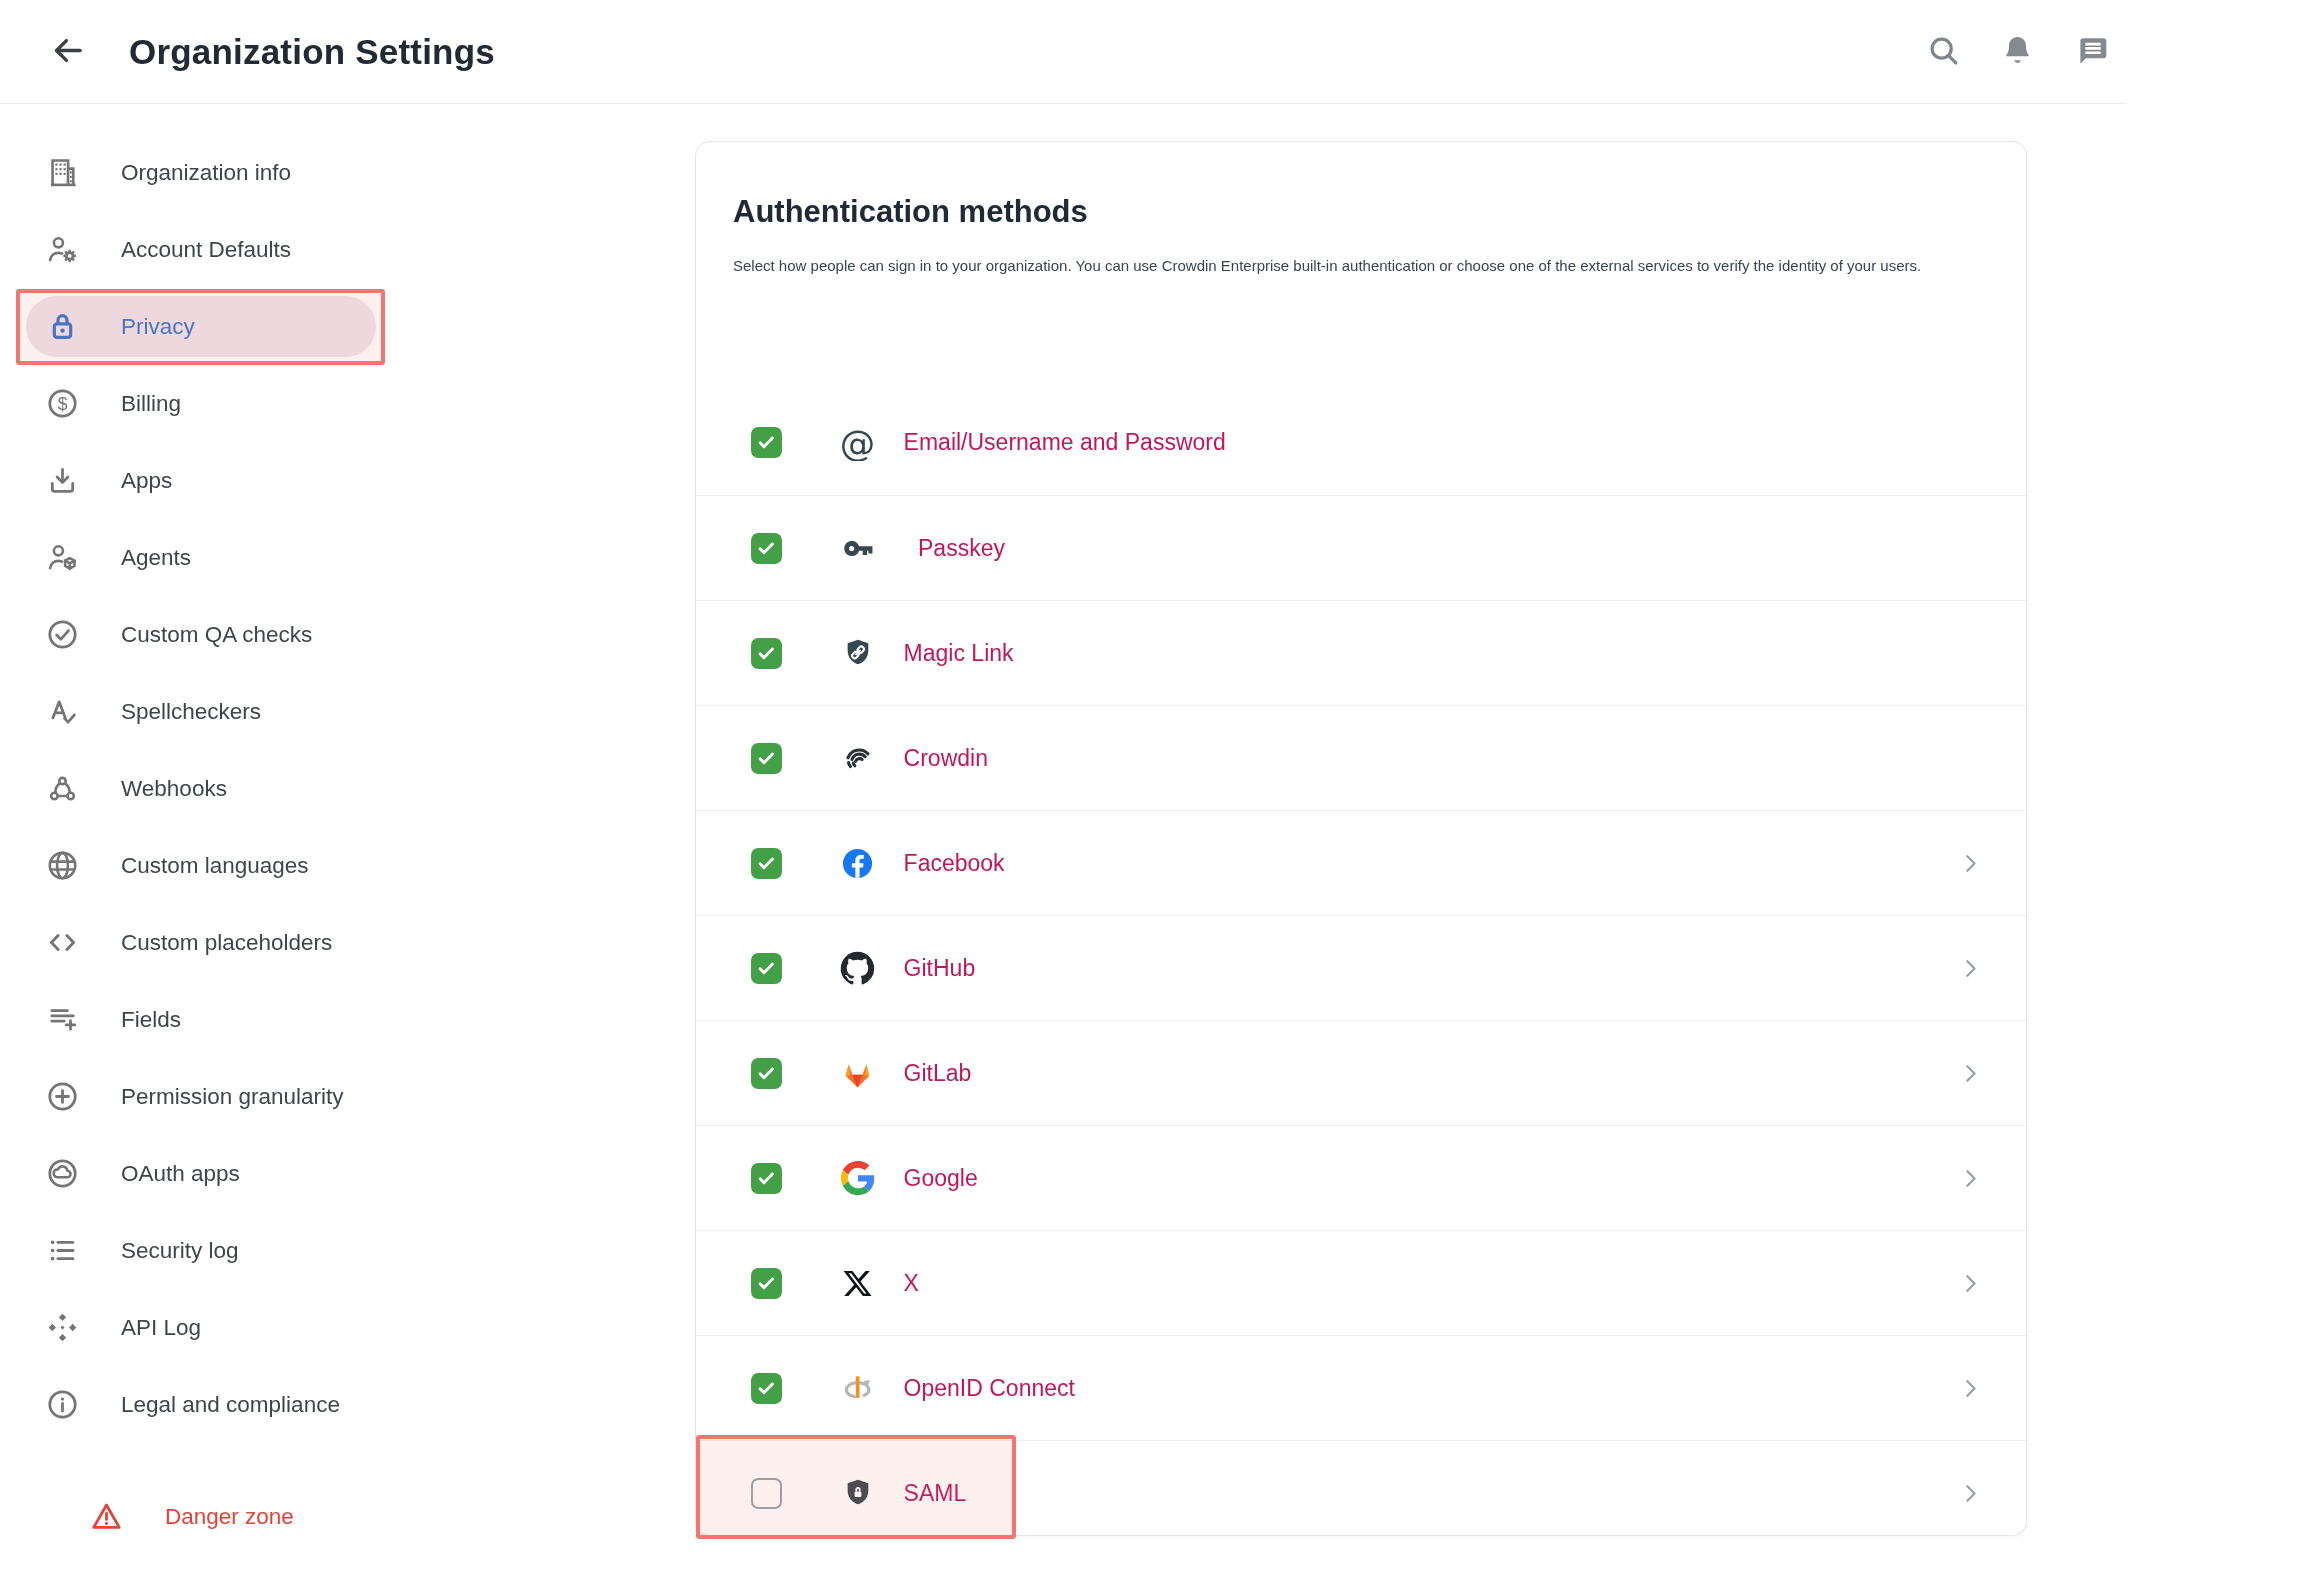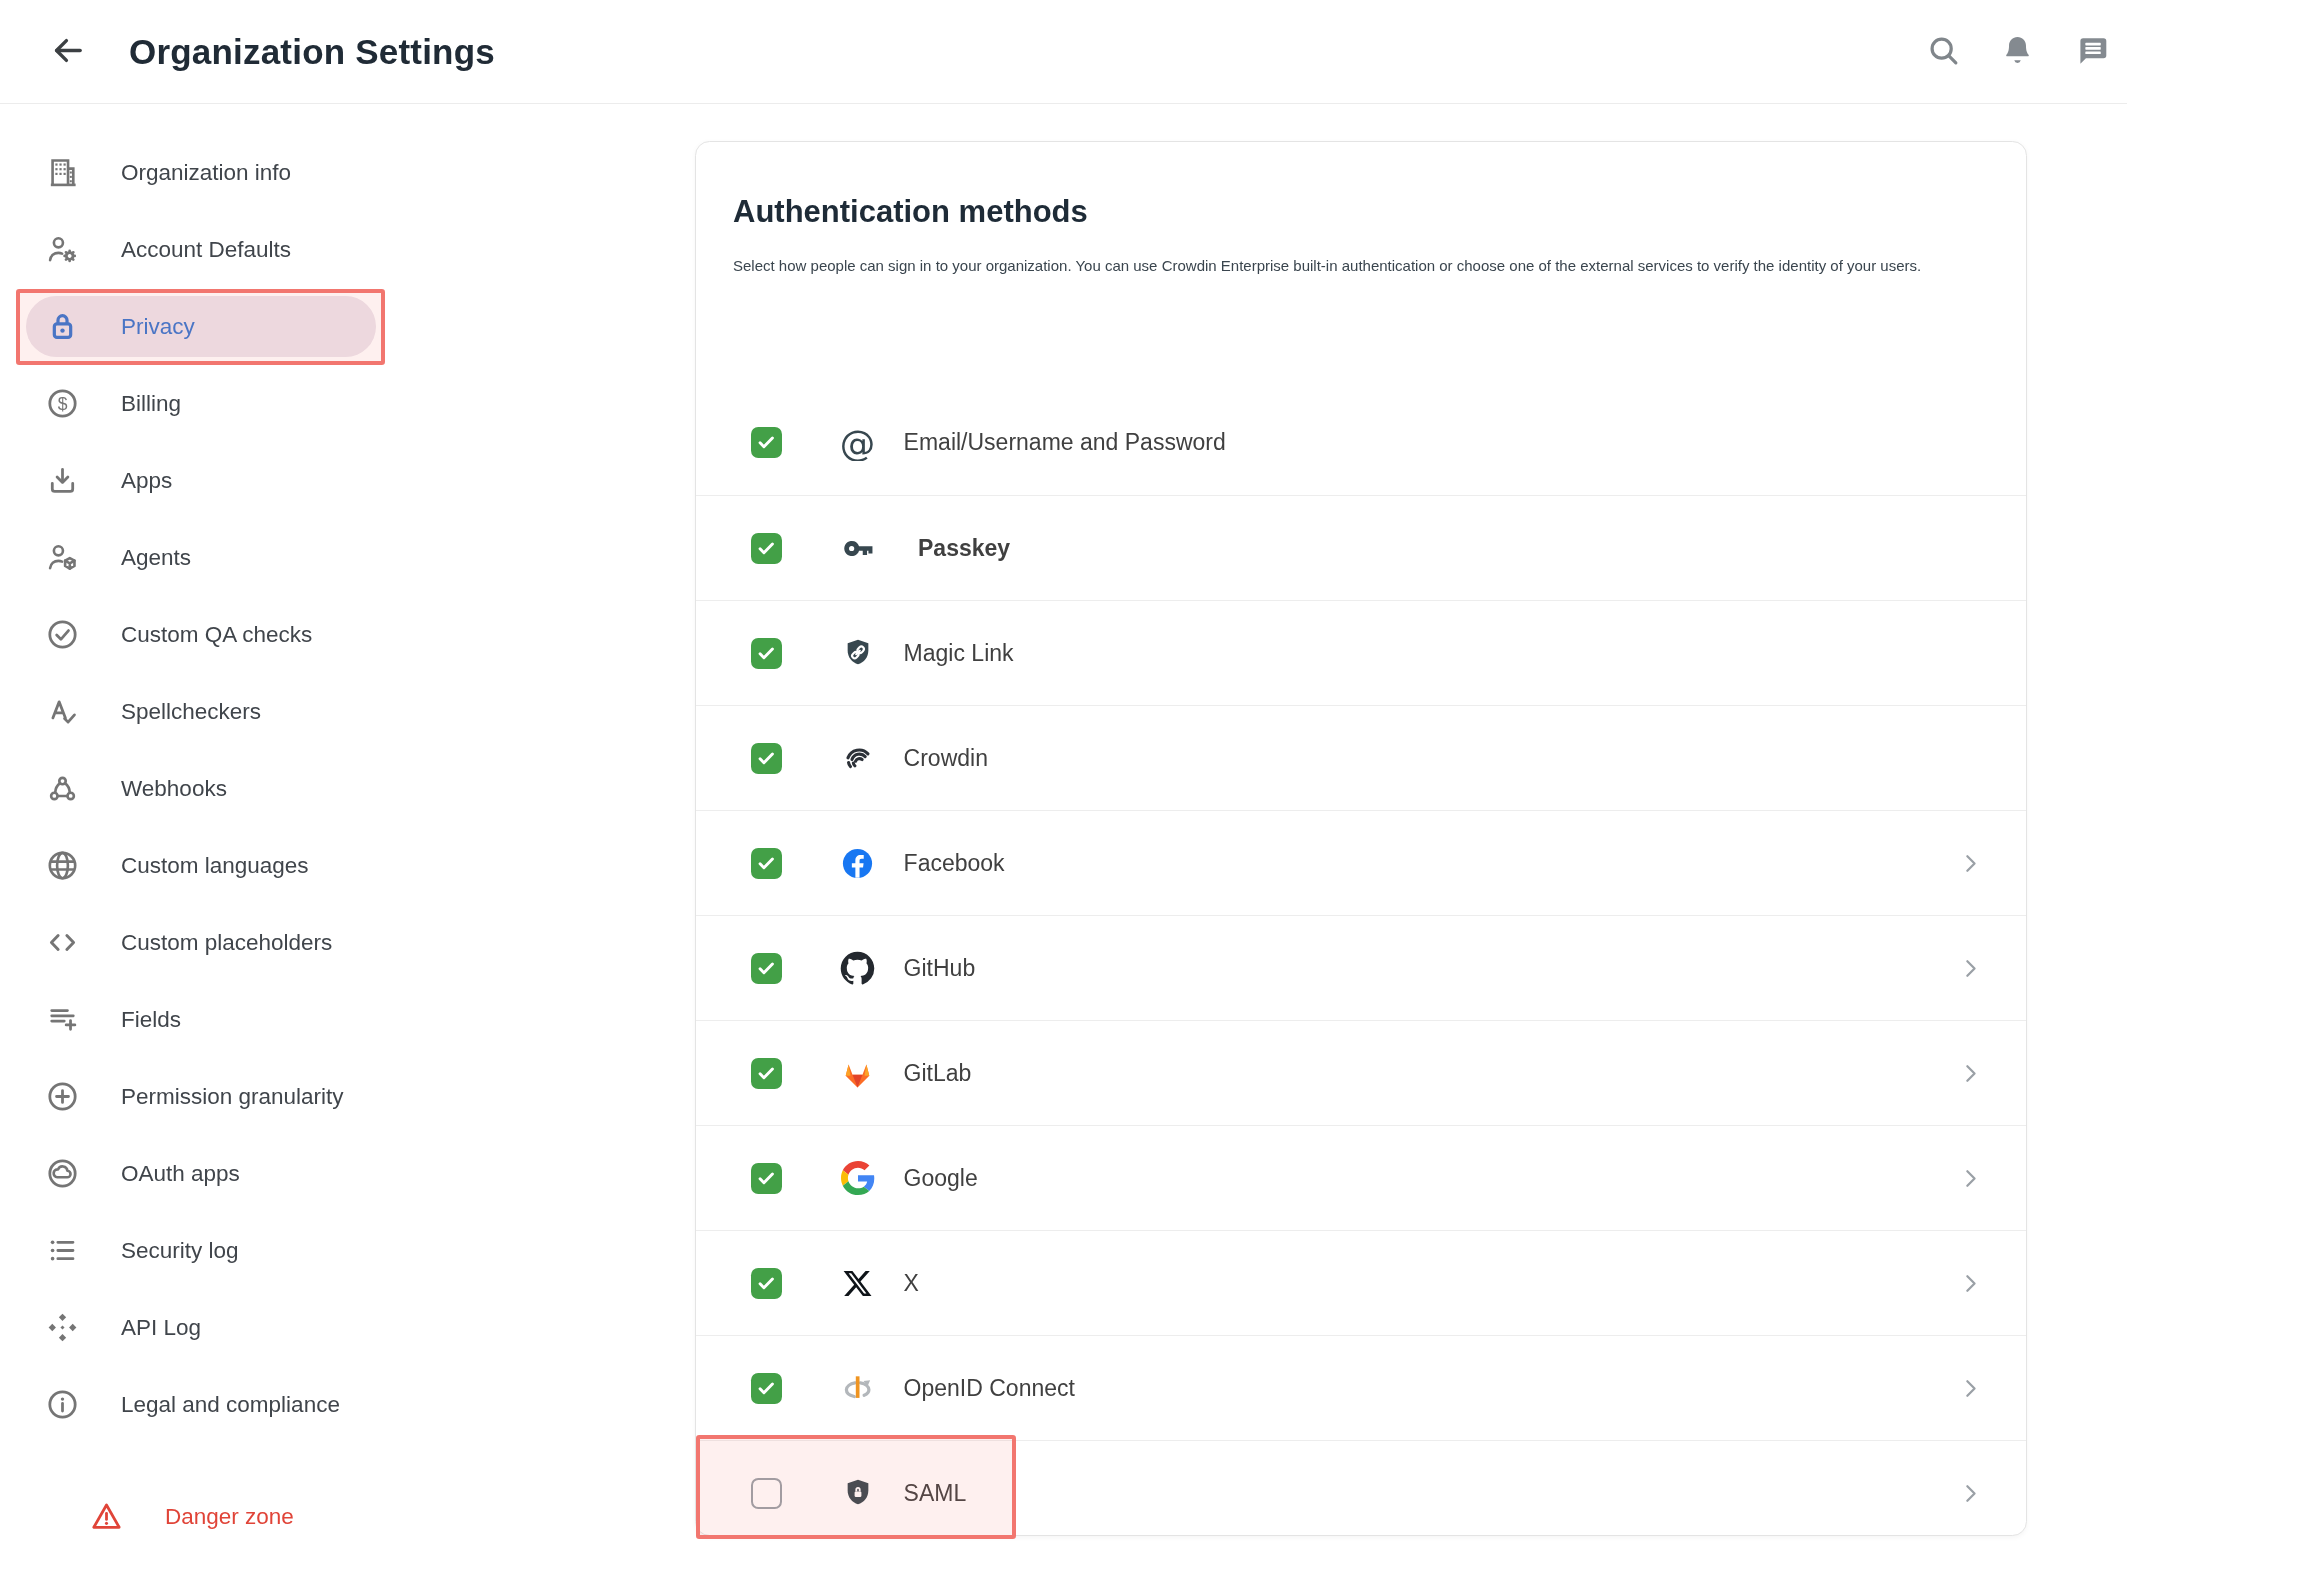--- a/index.html
+++ b/index.html
@@ -44,22 +44,22 @@
   .rows{position:absolute;left:0;right:0;top:248px;}
   .row{box-sizing:border-box;height:105px;display:flex;align-items:center;}
   .row + .row{border-top:1.6px solid #ededed;}
   .checkbox{box-sizing:border-box;flex:none;width:31px;height:31px;margin-left:55px;border-radius:7.2px;
             border:2.4px solid #98a1a8;background:#fff;display:flex;align-items:center;justify-content:center;
             cursor:pointer;}
   .checkbox.checked{background:#43a047;border:none;}
   .checkbox svg{display:none;}
   .checkbox.checked svg{display:block;}
   .row-icon{flex:none;width:39px;height:39px;margin-left:56px;display:flex;align-items:center;justify-content:center;}
-  .row-label{margin-left:26.6px;font-size:23px;color:#404040;}
-  .row.passkey-row .row-label{margin-left:41px;font-weight:bold;}
+  .row-label{margin-left:26.6px;font-size:23px;color:#be185d;}
+  .row.passkey-row .row-label{margin-left:41px;}
   .chevron{margin-left:auto;margin-right:42px;display:flex;align-items:center;cursor:pointer;}
 
   
   .ann{position:absolute;box-sizing:border-box;border:4px solid #f2766f;background:rgba(242,118,111,.11);
        border-radius:3.2px;pointer-events:none;z-index:6;}  
   .ann-saml{left:696px;top:1435px;width:320px;height:104px;}
 </style>
 </head>
 <body>
 

